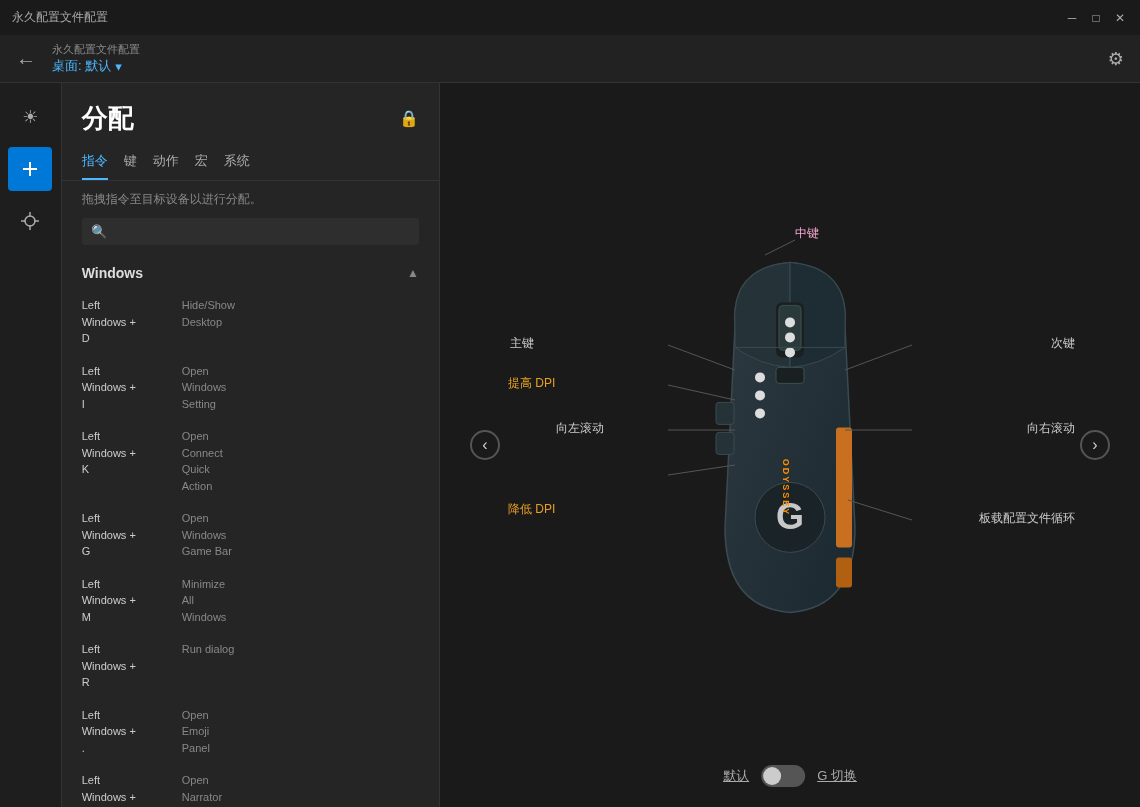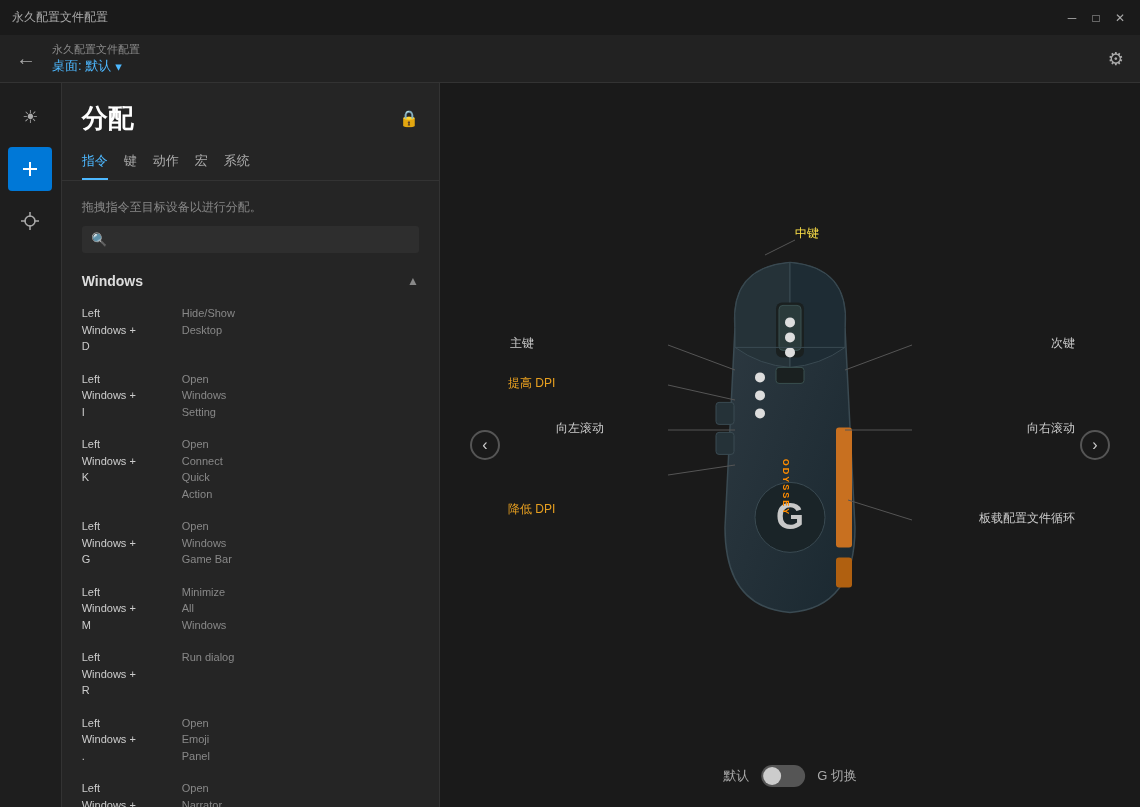--- a/index.html
+++ b/index.html
@@ -131,21 +131,21 @@
     }
     .lock-icon {
       color: #888;
       font-size: 16px;
     }
     .tab-bar {
       display: flex;
       padding: 0 20px;
       gap: 16px;
       border-bottom: 1px solid #333;
-      margin-bottom: 12px;
+      margin-bottom: 4px;
     }
     .tab-item {
       padding: 8px 0;
       font-size: 13px;
       color: #aaa;
       cursor: pointer;
       border-bottom: 2px solid transparent;
     }
     .tab-item.active {
       color: #4db8ff;
@@ -271,20 +271,21 @@
       bottom: 20px;
       display: flex;
       align-items: center;
       gap: 12px;
       left: 50%;
       transform: translateX(-50%);
     }
     .toggle-label {
       font-size: 13px;
       color: #aaa;
+      text-decoration: underline;
     }
     .toggle-switch {
       width: 44px;
       height: 22px;
       background: #555;
       border-radius: 11px;
       position: relative;
       cursor: pointer;
     }
     .toggle-knob {
@@ -449,21 +450,21 @@
         <rect x="36" y="155" width="18" height="22" rx="3" fill="#253238" stroke="#3a4a52" stroke-width="1"></rect>
         <rect x="36" y="185" width="18" height="22" rx="3" fill="#253238" stroke="#3a4a52" stroke-width="1"></rect>
 
         <text x="158" y="295" text-anchor="middle" font-size="9" fill="#ff8c00" font-family="Arial" font-weight="bold" transform="rotate(90, 158, 240)" letter-spacing="2">ODYSSEY</text>
 
         <circle cx="80" cy="130" r="5" fill="#ddd"></circle>
         <circle cx="80" cy="148" r="5" fill="#ddd"></circle>
         <circle cx="80" cy="166" r="5" fill="#ddd"></circle>
       </svg>
 
-      <div style="position:absolute; left:355px; top:60px; font-size:12px; color:#fde047;">
+      <div style="position:absolute; left:355px; top:60px; font-size:12px; color:#f9a8d4;">
         <span>中键</span>
       </div>
       <svg style="position:absolute; left:0; top:0; width:100%; height:100%; pointer-events:none;">
 
         <line x1="355" y1="75" x2="325" y2="90" stroke="#555" stroke-width="1"></line>
 
         <line x1="228" y1="180" x2="295" y2="205" stroke="#555" stroke-width="1"></line>
 
         <line x1="472" y1="180" x2="405" y2="205" stroke="#555" stroke-width="1"></line>
 

